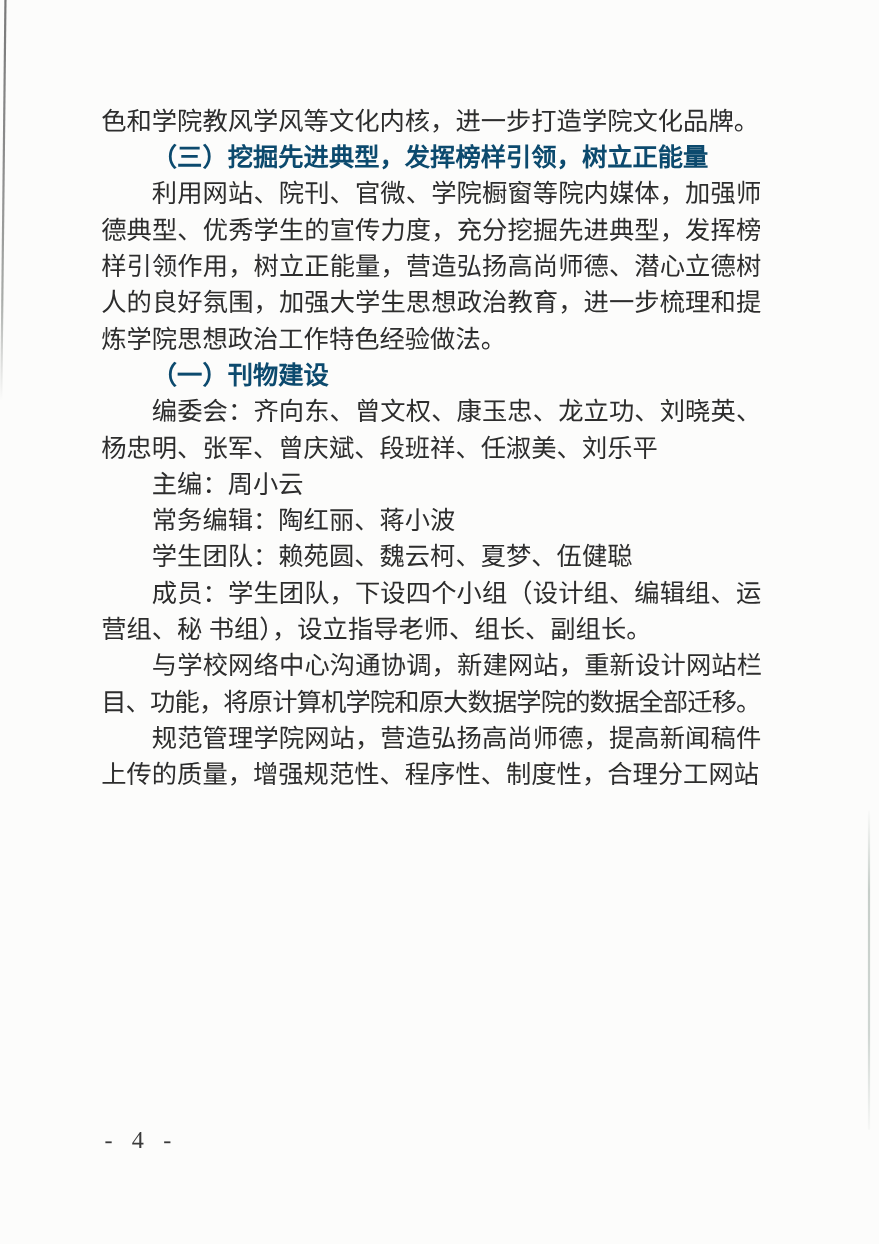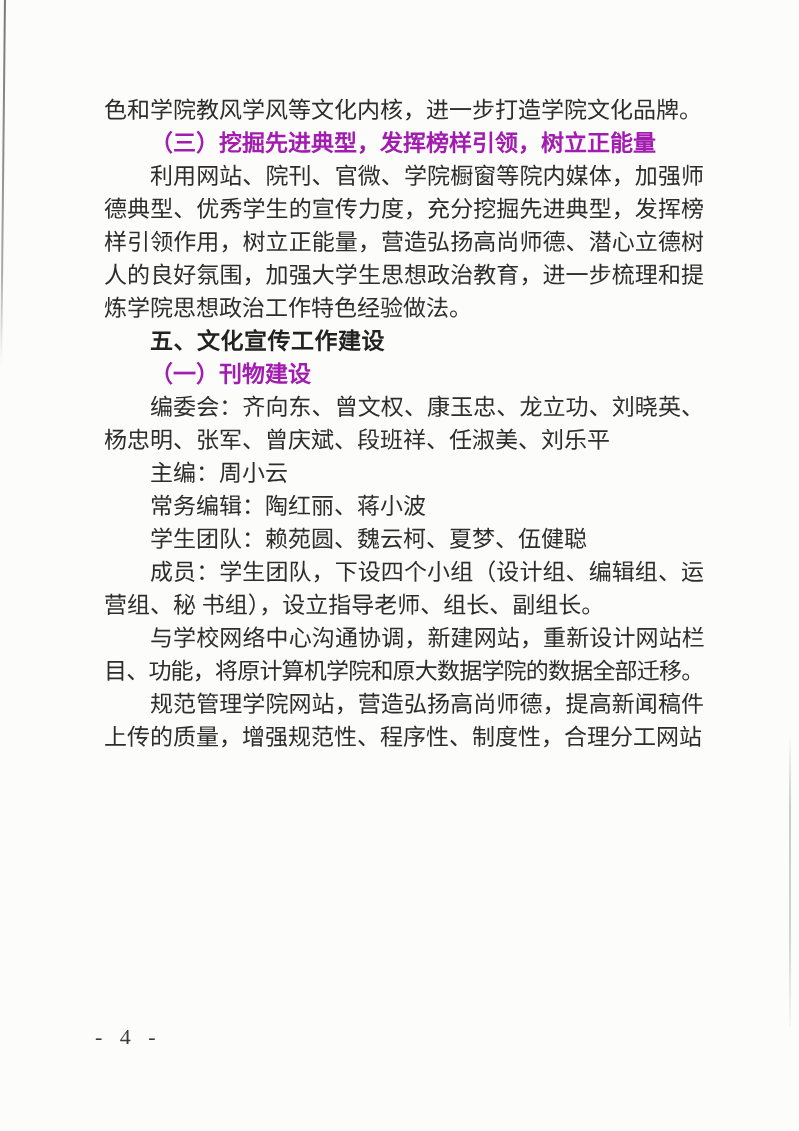--- a/index.html
+++ b/index.html
@@ -7,36 +7,36 @@
     position: relative;
     width: 799px;
     height: 1131px;
     background: #fcfcfb;
     overflow: hidden;
     font-family: "Liberation Serif", "DejaVu Serif", serif;
     color: #2d2d2d;
   }
   .doc {
     position: absolute;
-    left: 104px;
+    left: 92px;
     top: 94px;
     width: 600px;
   }
   .doc p {
     margin: 0;
     font-size: 23px;
     line-height: 33px;
     text-align: justify;
     text-justify: inter-ideograph;
   }
   .indent { text-indent: 46px; }
   .h-kai {
     font-weight: bold;
     font-size: 24px;
-    color: #a21caf;
+    color: #0c4a6e;
   }
   .h-hei {
     font-family: "Liberation Sans", "DejaVu Sans", sans-serif;
     font-weight: 600;
     font-size: 24px;
     color: #222;
     letter-spacing: 0.5px;
   }
   .bold-lead { font-weight: bold; color: #1f1f1f; }
   .squeeze { letter-spacing: -0.8px; }
@@ -85,21 +85,20 @@
   <div class="scan-line-right"></div>
 
   <div class="doc">
 
     <p>色和学院教风学风等文化内核，进一步打造学院文化品牌。</p>
 
     <p class="h-kai indent mt13">（三）挖掘先进典型，发挥榜样引领，树立正能量</p>
 
     <p class="indent mt12">利用网站、院刊、官微、学院橱窗等院内媒体，加强师德典型、优秀学生的宣传力度，充分挖掘先进典型，发挥榜样引领作用，树立正能量，营造弘扬高尚师德、潜心立德树人的良好氛围，加强大学生思想政治教育，进一步梳理和提炼学院思想政治工作特色经验做法。</p>
 
-    <p class="h-hei indent mt13">五、文化宣传工作建设</p>
 
     <p class="h-kai indent mt11">（一）刊物建设</p>
 
 
     <p class="indent mt12">编委会：齐向东、曾文权、康玉忠、龙立功、刘晓英、杨忠明、张军、曾庆斌、段班祥、任淑美、刘乐平</p>
 
     <p class="indent mt8">主编：周小云</p>
 
     <p class="indent mt11">常务编辑：陶红丽、蒋小波</p>
 

